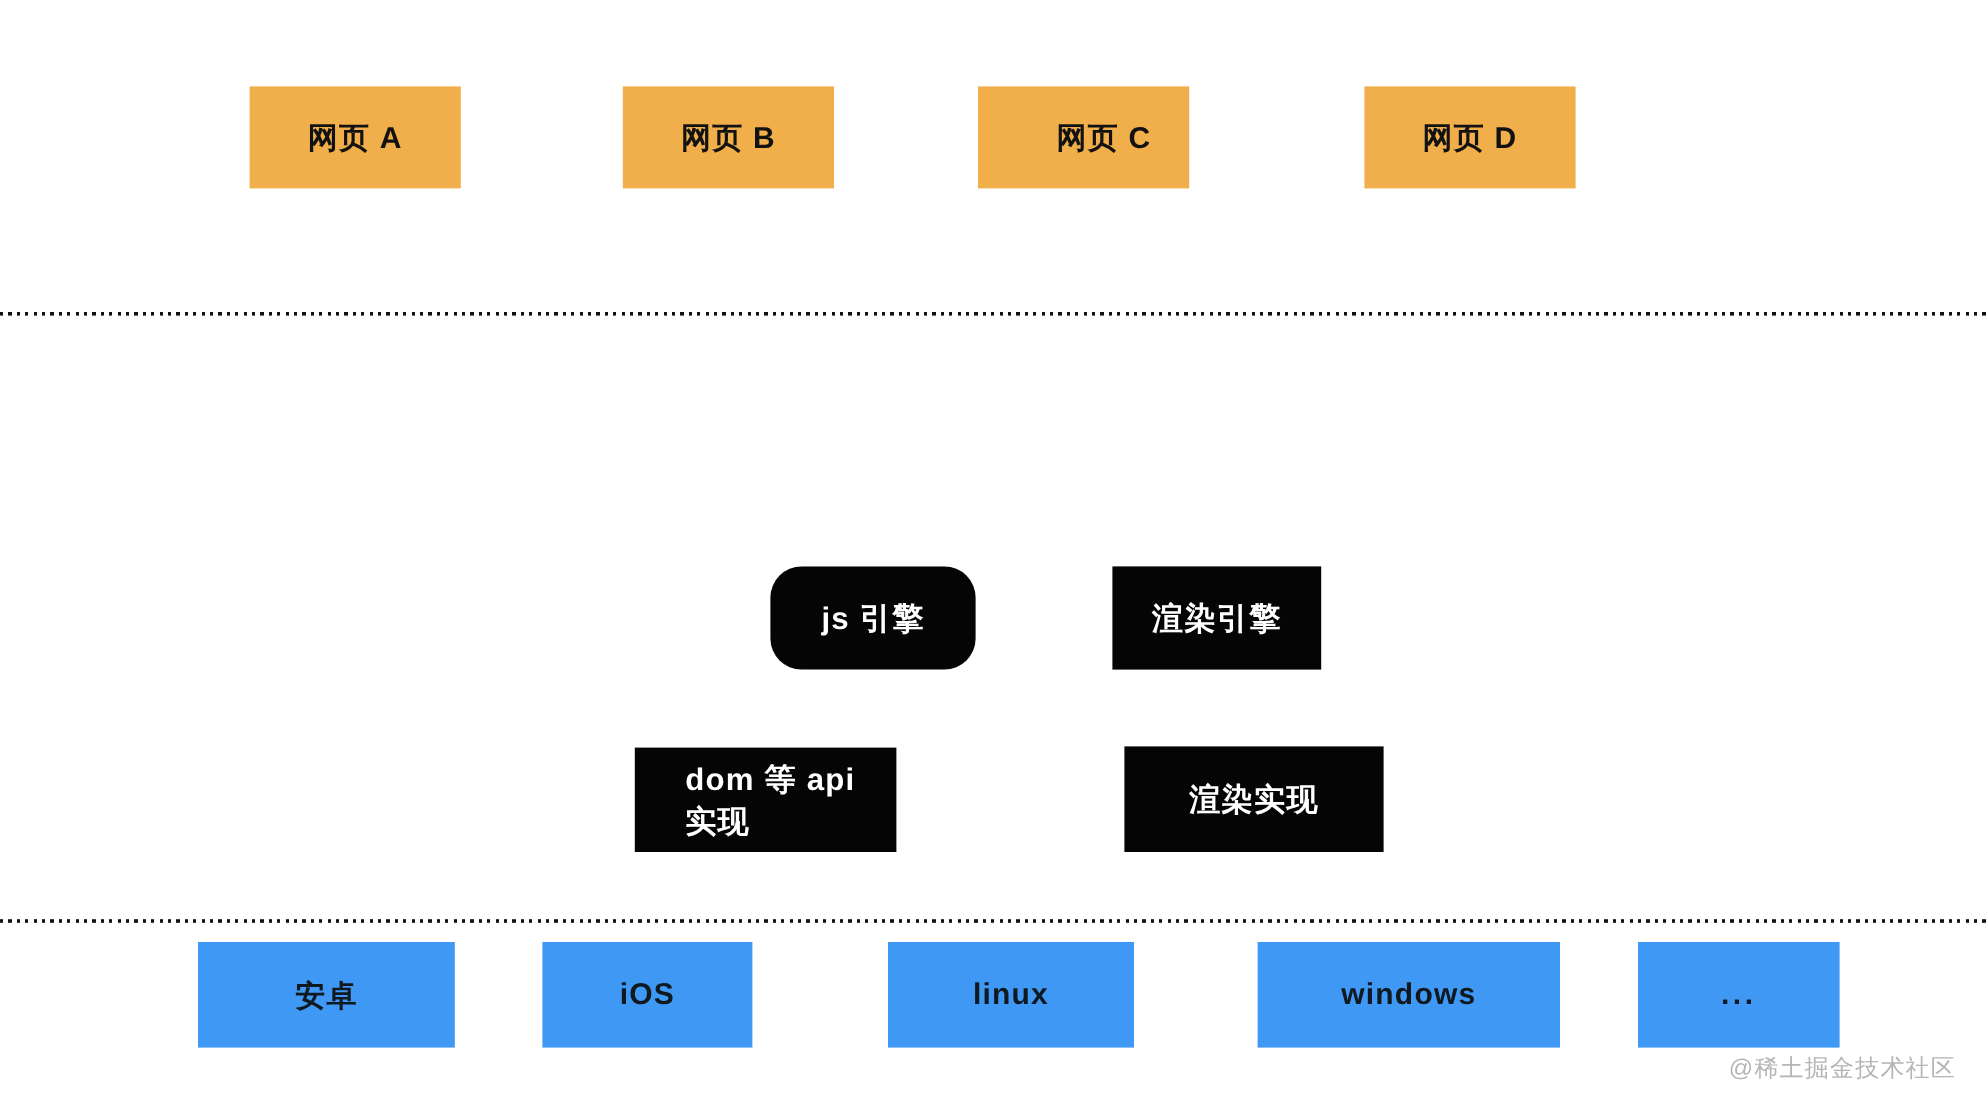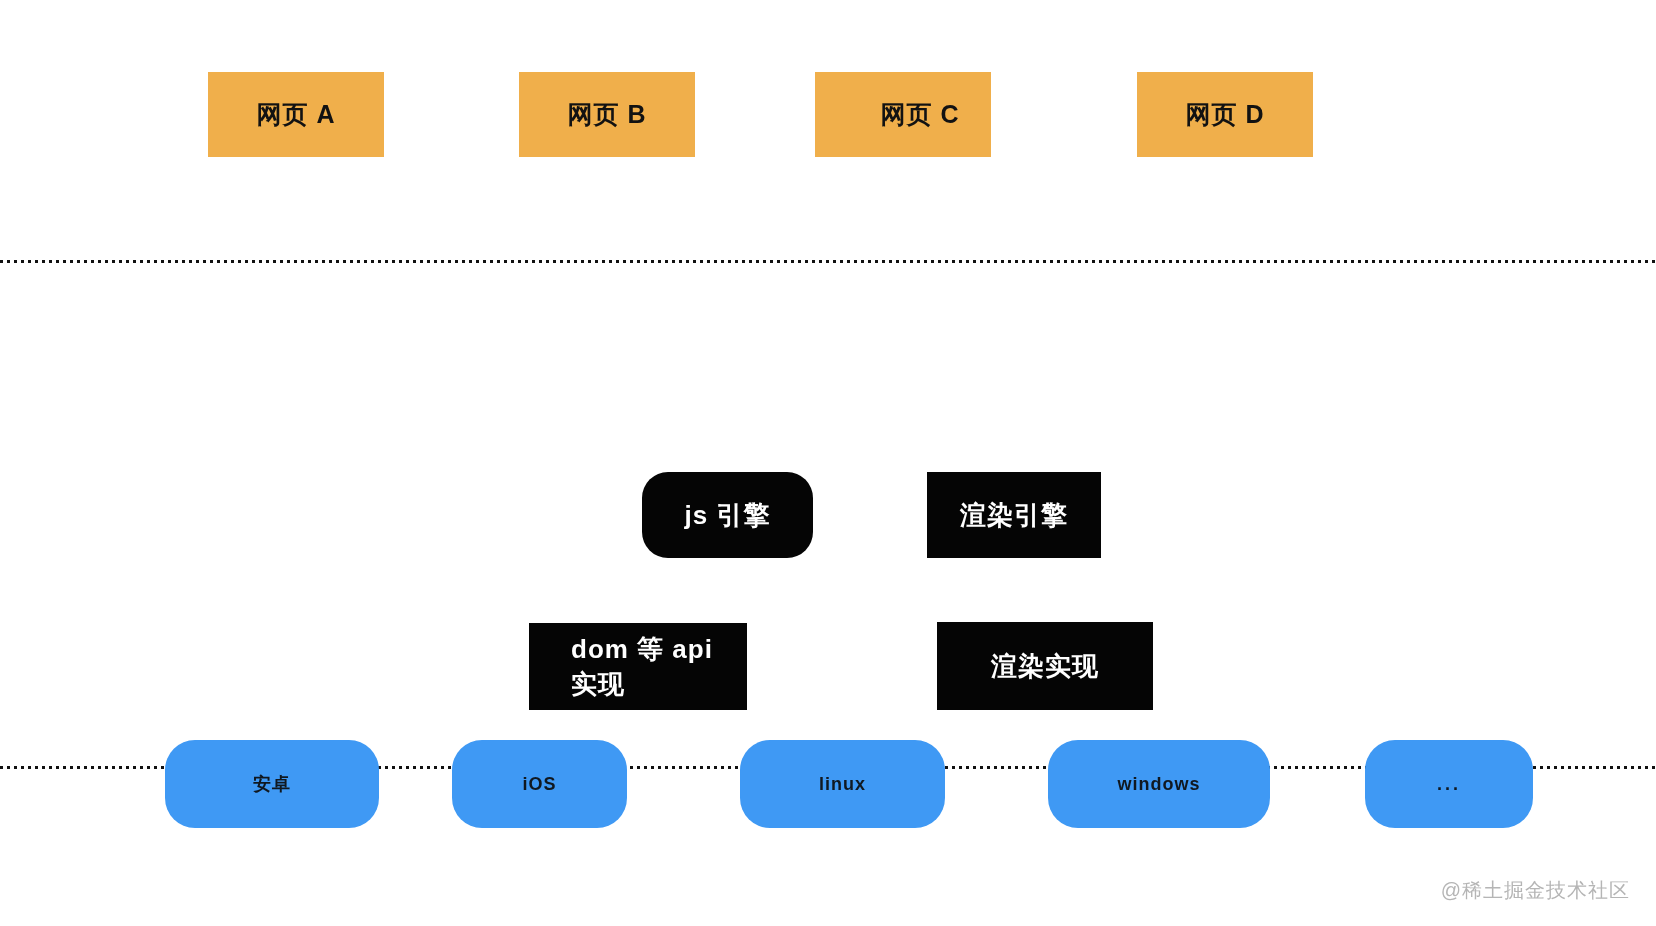--- a/index.html
+++ b/index.html
@@ -41,27 +41,27 @@
   }
   .browser-engine{left:732px;top:302px;width:276px;height:108px;font-size:28px;}
   .js-engine{left:642px;top:472px;width:171px;height:86px;font-size:26px;border-radius:26px;}
   .render-engine{left:913px;top:472px;width:174px;height:86px;font-size:26px;margin-left:14px;}
   .dom-api{left:529px;top:623px;width:218px;height:87px;font-size:26px;padding-left:42px;}
   .render-impl{left:937px;top:622px;width:216px;height:88px;font-size:26px;}
 
   .platform-box{
     background:var(--platform-box);
     color:#101820;
-    font-size:18px;
-    top:740px;height:88px;border-radius:30px;
+    font-size:25px;
+    top:785px;height:88px;
   }
   .plat-android{left:165px;width:214px;}
   .plat-ios{left:452px;width:175px;}
   .plat-linux{left:740px;width:205px;}
-  .plat-windows{left:1048px;width:222px;}
+  .plat-windows{left:1048px;width:252px;}
   .plat-more{left:1365px;width:168px;letter-spacing:3px;}
 
   .dotted-line{
     position:absolute;
     left:0;width:1656px;height:3px;
     background:repeating-linear-gradient(
       to right,
       var(--dot-line) 0 2.6px,
       transparent 2.6px 7px
     );

